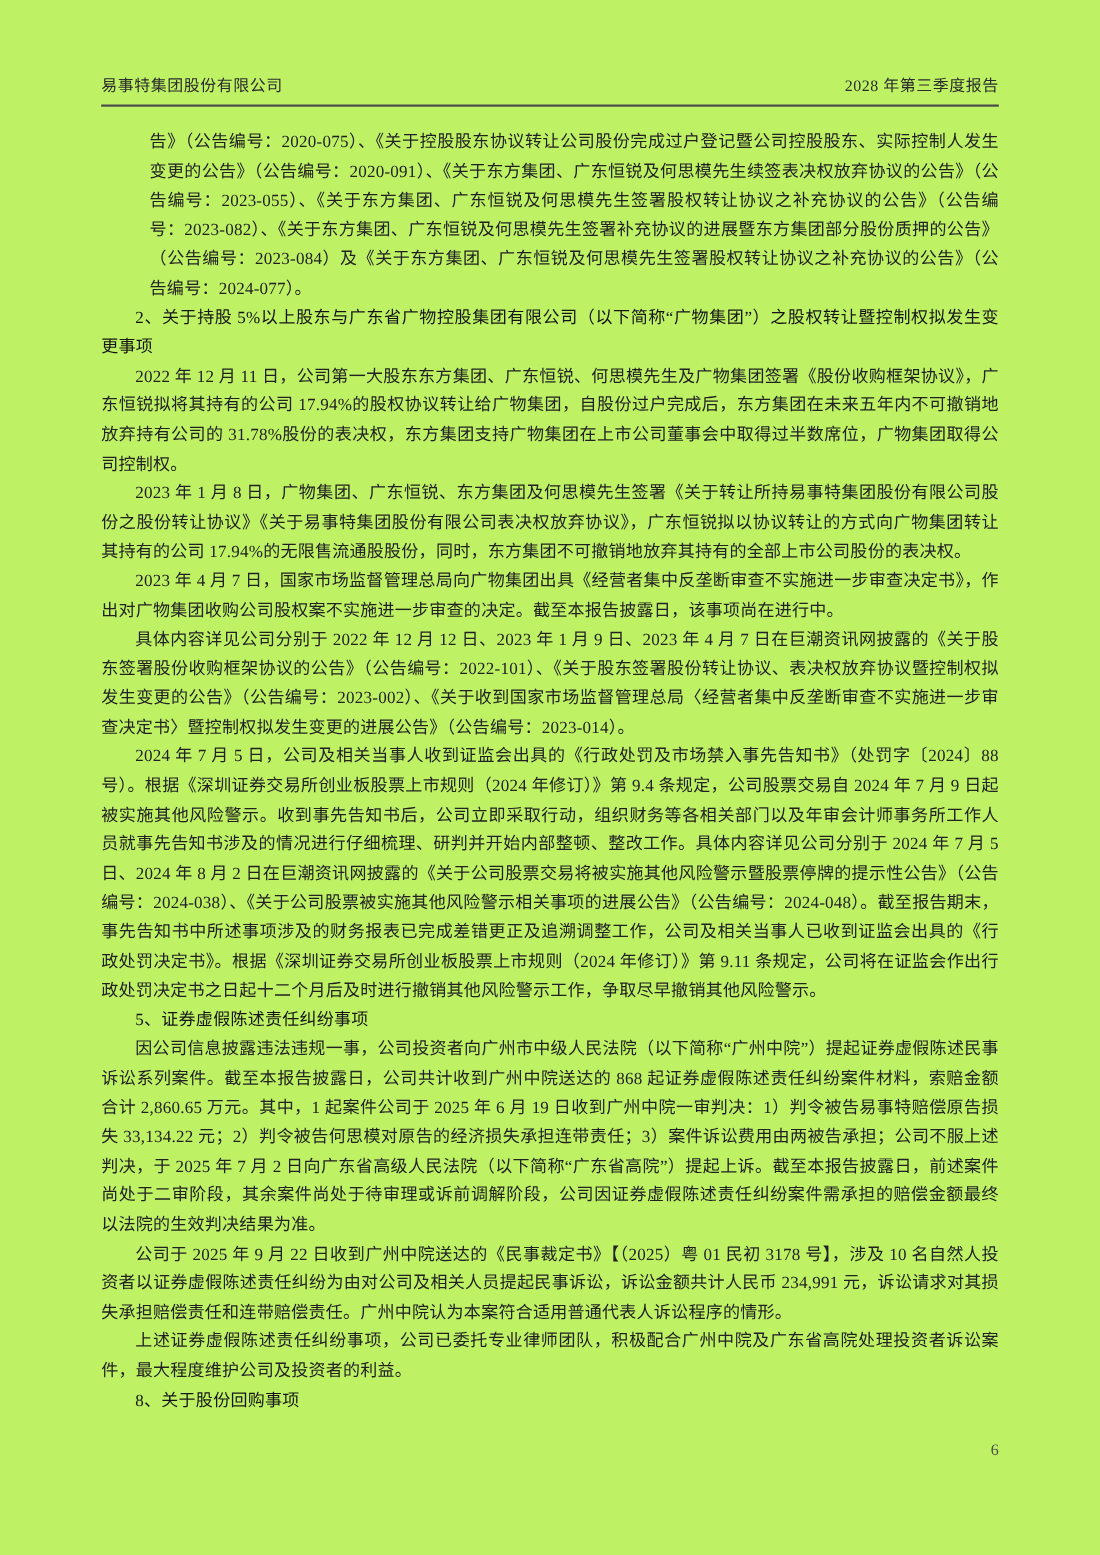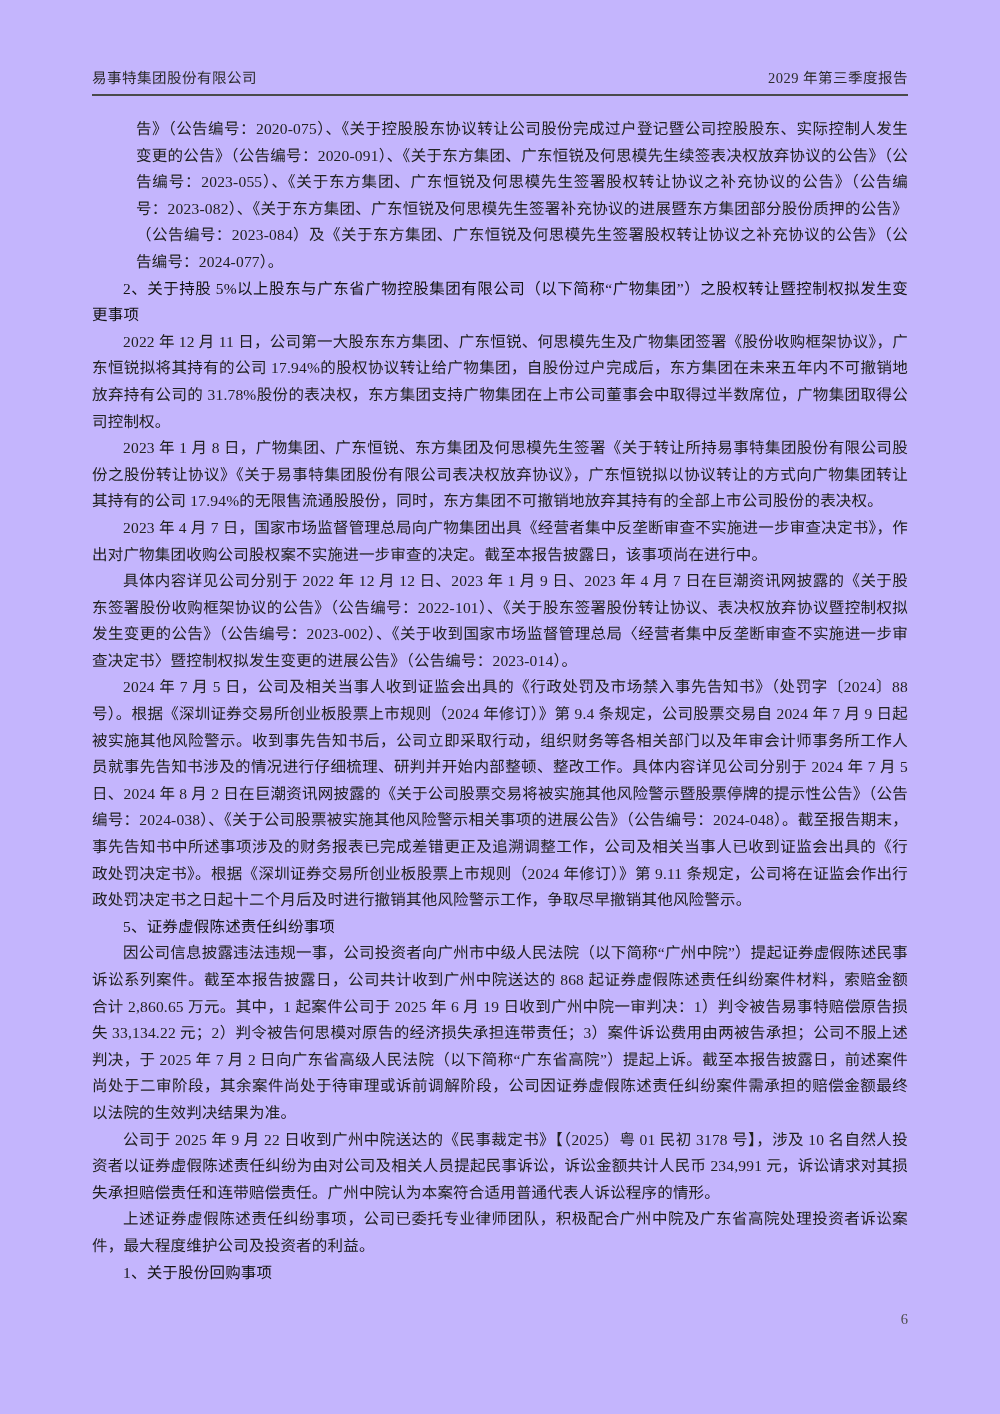--- a/index.html
+++ b/index.html
@@ -5,21 +5,21 @@
   html, body {
     margin: 0;
     padding: 0;
     background: #ffffff;
   }
   .page {
     position: relative;
     width: 1000px;
     height: 1414px;
     margin: 0 auto;
-    background: #c4b5fd;
+    background: #bef264;
     box-sizing: border-box;
     padding: 66px 92px 0 92px;
     font-family: "Liberation Serif", "DejaVu Serif", serif;
     color: #212121;
     overflow: hidden;
   }
   .page-header {
     display: flex;
     justify-content: space-between;
     align-items: flex-end;
@@ -56,35 +56,35 @@
     color: #4d4d4d;
   }
 </style>
 </head>
 <body>
 
 <div class="page">
 
   <div class="page-header">
     <span>易事特集团股份有限公司</span>
-    <span>2029 年第三季度报告</span>
+    <span>2028 年第三季度报告</span>
   </div>
 
   <div class="doc-body">
     <p class="no-indent">告》（公告编号：2020-075）、《关于控股股东协议转让公司股份完成过户登记暨公司控股股东、实际控制人发生变更的公告》（公告编号：2020-091）、《关于东方集团、广东恒锐及何思模先生续签表决权放弃协议的公告》（公告编号：2023-055）、《关于东方集团、广东恒锐及何思模先生签署股权转让协议之补充协议的公告》（公告编号：2023-082）、《关于东方集团、广东恒锐及何思模先生签署补充协议的进展暨东方集团部分股份质押的公告》（公告编号：2023-084）及《关于东方集团、广东恒锐及何思模先生签署股权转让协议之补充协议的公告》（公告编号：2024-077）。</p>
     <p class="heading">2、关于持股 5%以上股东与广东省广物控股集团有限公司（以下简称“广物集团”）之股权转让暨控制权拟发生变更事项</p>
     <p>2022 年 12 月 11 日，公司第一大股东东方集团、广东恒锐、何思模先生及广物集团签署《股份收购框架协议》，广东恒锐拟将其持有的公司 17.94%的股权协议转让给广物集团，自股份过户完成后，东方集团在未来五年内不可撤销地放弃持有公司的 31.78%股份的表决权，东方集团支持广物集团在上市公司董事会中取得过半数席位，广物集团取得公司控制权。</p>
     <p>2023 年 1 月 8 日，广物集团、广东恒锐、东方集团及何思模先生签署《关于转让所持易事特集团股份有限公司股份之股份转让协议》《关于易事特集团股份有限公司表决权放弃协议》，广东恒锐拟以协议转让的方式向广物集团转让其持有的公司 17.94%的无限售流通股股份，同时，东方集团不可撤销地放弃其持有的全部上市公司股份的表决权。</p>
     <p>2023 年 4 月 7 日，国家市场监督管理总局向广物集团出具《经营者集中反垄断审查不实施进一步审查决定书》，作出对广物集团收购公司股权案不实施进一步审查的决定。截至本报告披露日，该事项尚在进行中。</p>
     <p>具体内容详见公司分别于 2022 年 12 月 12 日、2023 年 1 月 9 日、2023 年 4 月 7 日在巨潮资讯网披露的《关于股东签署股份收购框架协议的公告》（公告编号：2022-101）、《关于股东签署股份转让协议、表决权放弃协议暨控制权拟发生变更的公告》（公告编号：2023-002）、《关于收到国家市场监督管理总局〈经营者集中反垄断审查不实施进一步审查决定书〉暨控制权拟发生变更的进展公告》（公告编号：2023-014）。</p>
     <p>2024 年 7 月 5 日，公司及相关当事人收到证监会出具的《行政处罚及市场禁入事先告知书》（处罚字〔2024〕88 号）。根据《深圳证券交易所创业板股票上市规则（2024 年修订）》第 9.4 条规定，公司股票交易自 2024 年 7 月 9 日起被实施其他风险警示。收到事先告知书后，公司立即采取行动，组织财务等各相关部门以及年审会计师事务所工作人员就事先告知书涉及的情况进行仔细梳理、研判并开始内部整顿、整改工作。具体内容详见公司分别于 2024 年 7 月 5 日、2024 年 8 月 2 日在巨潮资讯网披露的《关于公司股票交易将被实施其他风险警示暨股票停牌的提示性公告》（公告编号：2024-038）、《关于公司股票被实施其他风险警示相关事项的进展公告》（公告编号：2024-048）。截至报告期末，事先告知书中所述事项涉及的财务报表已完成差错更正及追溯调整工作，公司及相关当事人已收到证监会出具的《行政处罚决定书》。根据《深圳证券交易所创业板股票上市规则（2024 年修订）》第 9.11 条规定，公司将在证监会作出行政处罚决定书之日起十二个月后及时进行撤销其他风险警示工作，争取尽早撤销其他风险警示。</p>
     <p class="heading">5、证券虚假陈述责任纠纷事项</p>
     <p>因公司信息披露违法违规一事，公司投资者向广州市中级人民法院（以下简称“广州中院”）提起证券虚假陈述民事诉讼系列案件。截至本报告披露日，公司共计收到广州中院送达的 868 起证券虚假陈述责任纠纷案件材料，索赔金额合计 2,860.65 万元。其中，1 起案件公司于 2025 年 6 月 19 日收到广州中院一审判决：1）判令被告易事特赔偿原告损失 33,134.22 元；2）判令被告何思模对原告的经济损失承担连带责任；3）案件诉讼费用由两被告承担；公司不服上述判决，于 2025 年 7 月 2 日向广东省高级人民法院（以下简称“广东省高院”）提起上诉。截至本报告披露日，前述案件尚处于二审阶段，其余案件尚处于待审理或诉前调解阶段，公司因证券虚假陈述责任纠纷案件需承担的赔偿金额最终以法院的生效判决结果为准。</p>
     <p>公司于 2025 年 9 月 22 日收到广州中院送达的《民事裁定书》【（2025）粤 01 民初 3178 号】，涉及 10 名自然人投资者以证券虚假陈述责任纠纷为由对公司及相关人员提起民事诉讼，诉讼金额共计人民币 234,991 元，诉讼请求对其损失承担赔偿责任和连带赔偿责任。广州中院认为本案符合适用普通代表人诉讼程序的情形。</p>
     <p>上述证券虚假陈述责任纠纷事项，公司已委托专业律师团队，积极配合广州中院及广东省高院处理投资者诉讼案件，最大程度维护公司及投资者的利益。</p>
-    <p class="heading">1、关于股份回购事项</p>
+    <p class="heading">8、关于股份回购事项</p>
   </div>
 
   <div class="page-footer">
     <span>6</span>
   </div>
 
 </div>
 
 </body></html>

